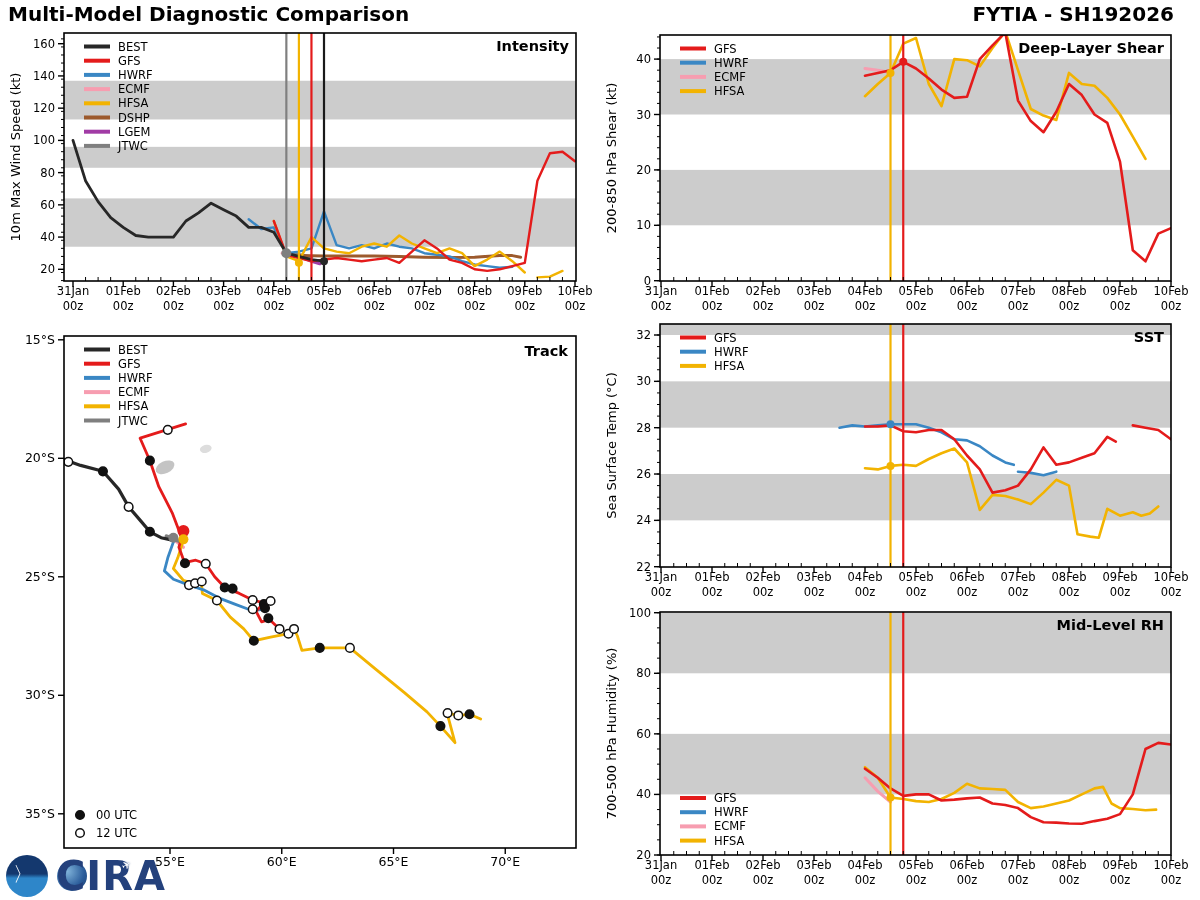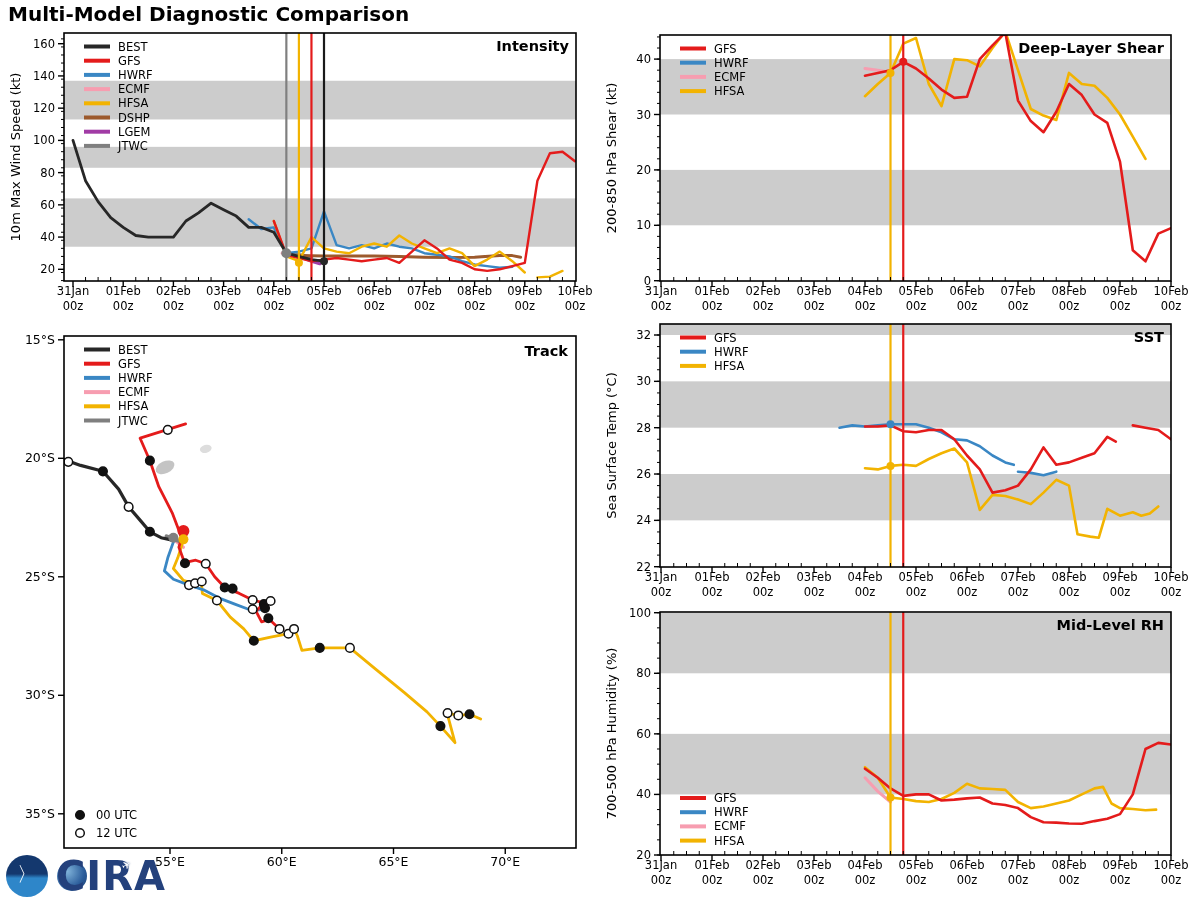--- a/index.html
+++ b/index.html
@@ -1,36 +1,37 @@
 <!DOCTYPE html>
 <html><head>
 <meta charset="utf-8">
 <style>
   html,body{margin:0;padding:0;background:#ffffff;}
   .page{position:relative;width:1200px;height:900px;background:#fff;overflow:hidden;
-        font-family:"DejaVu Sans","Liberation Sans",sans-serif;text-align:center;}
+        font-family:"DejaVu Sans","Liberation Sans",sans-serif;}
   .hdr-left{position:absolute;left:8px;top:2px;font-size:20px;font-weight:bold;color:#000;}
   .hdr-right{position:absolute;right:26px;top:2px;font-size:20px;font-weight:bold;color:#000;}
   #chart-svg{position:absolute;left:0;top:0;}
   .logos{position:absolute;left:6px;top:853px;width:260px;height:46px;display:flex;align-items:center;}
   .noaa{width:42px;height:42px;border-radius:50%;background:linear-gradient(180deg,#14386e 45%,#2e86c9 55%);
         position:relative;flex:0 0 auto;}
   .noaa .gull{position:absolute;left:7px;top:14px;width:28px;height:14px;color:#fff;font-size:20px;line-height:10px;}
   .cira-wrap{margin-left:8px;position:relative;height:42px;display:flex;align-items:center;}
   .cira-globe{position:absolute;left:1px;top:6px;width:30px;height:30px;border-radius:50%;
               background:radial-gradient(circle at 35% 35%,#7fb2d9 0%,#2b5d9b 60%,#1c3d6e 100%);}
   .cira-text{position:relative;font-size:40px;font-weight:bold;color:#24417c;letter-spacing:1px;line-height:42px;}
   .cira-sat{position:absolute;left:66px;top:4px;color:#ffffff;font-size:11px;transform:rotate(-30deg);
             text-shadow:0 0 2px #24417c;}
 </style>
 </head>
 <body>
 
 <div class="page">
   <div class="hdr-left">Multi-Model Diagnostic Comparison</div>
+  <div class="hdr-right">FYTIA - SH192026</div>
   <svg id="chart-svg" width="1200" height="900">
       <g>
         <g clip-path="url(#clip1)">
           <rect x="64" y="198.3984" width="512" height="48.34200000000001" fill="#cccccc"></rect>
           <rect x="64" y="146.83360000000002" width="512" height="20.948200000000014" fill="#cccccc"></rect>
           <rect x="64" y="80.76620000000003" width="512" height="38.67359999999999" fill="#cccccc"></rect>
           <path d="M282.2 253.2 L290.5 254.8 L298.9 256.4" fill="none" stroke="#f79db0" stroke-width="3.2" stroke-linejoin="round" stroke-linecap="round"></path>
           <path d="M294.7 254.8 L303.1 258.0 L311.5 261.2 L319.8 263.7" fill="none" stroke="#a13ba5" stroke-width="3.2" stroke-linejoin="round" stroke-linecap="round"></path>
           <path d="M286.4 253.2 L298.9 254.8 L311.5 257.2" fill="none" stroke="#7f7f7f" stroke-width="3.6" stroke-linejoin="round" stroke-linecap="round"></path>
           <path d="M298.9 255.6 L324.0 255.9 L349.1 256.1 L374.2 256.1 L399.3 256.4 L424.4 257.2 L449.5 257.5 L474.6 257.2 L499.7 255.4 L512.3 255.6 L520.6 257.2" fill="none" stroke="#9c5a2d" stroke-width="3" stroke-linejoin="round" stroke-linecap="round"></path>

